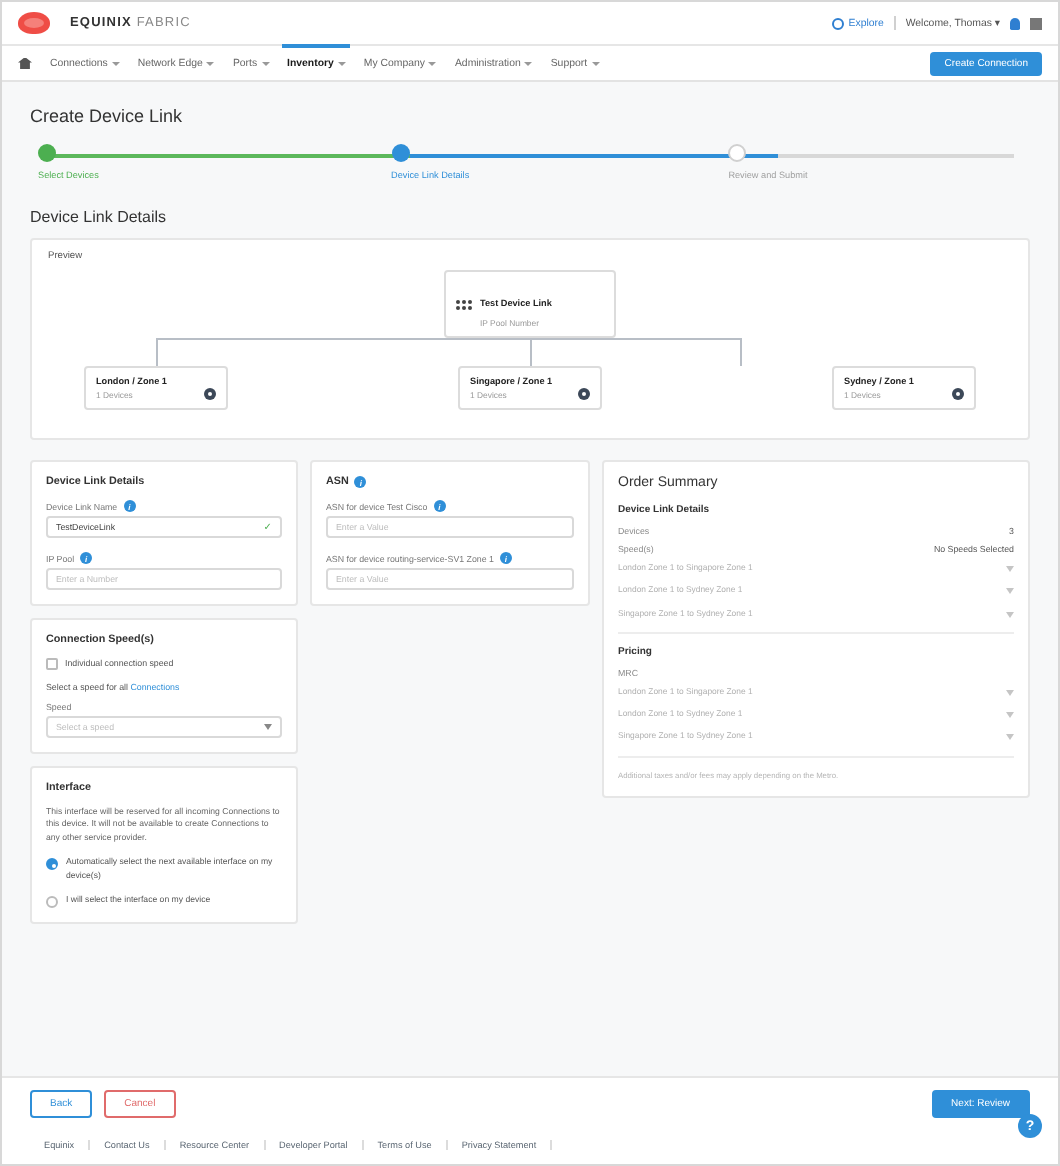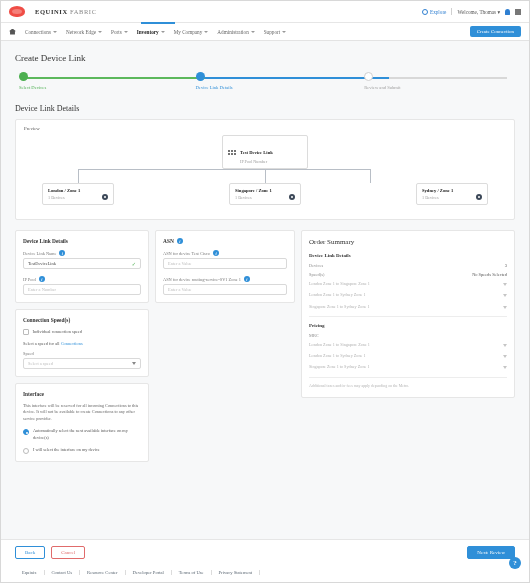--- a/index.html
+++ b/index.html
@@ -3,21 +3,21 @@
 <meta charset="utf-8">
 <style>
   * { box-sizing: border-box; margin: 0; padding: 0; }
   body {
     width: 530px; height: 583px;
     font-family: "Liberation Sans", sans-serif;
     background: #ffffff;
     color: #333;
     overflow: hidden;
   }
-  .app { width: 530px; height: 583px; display: flex; flex-direction: column; border: 1px solid #d8d8d8; font-family: Liberation Serif, serif; }
+  .app { width: 530px; height: 583px; display: flex; flex-direction: column; border: 1px solid #d8d8d8; }
 
   
   .topbar { height: 22px; background:#fff; border-bottom:1px solid #e6e6e6; display:flex; align-items:center; padding:0 8px; flex:0 0 auto;}
   .logo { width:16px; height:11px; border-radius:50% 50% 45% 45%; background:#ed2e26; opacity:.85; margin-right:10px; position:relative;}
   .logo:after{content:"";position:absolute;left:3px;top:3px;width:10px;height:5px;border-radius:50%;background:#f46b63;}
   .brand { font-size:6.5px; letter-spacing:.6px; font-weight:bold; color:#333;}
   .brand span { font-weight:normal; color:#888; }
   .topright { margin-left:auto; display:flex; align-items:center; gap:5px; font-size:5.2px; color:#555;}
   .explore { color:#2f7fd1; display:flex; align-items:center; gap:2px;}
   .globe { width:6px;height:6px;border-radius:50%;border:1px solid #2f7fd1;display:inline-block;}

